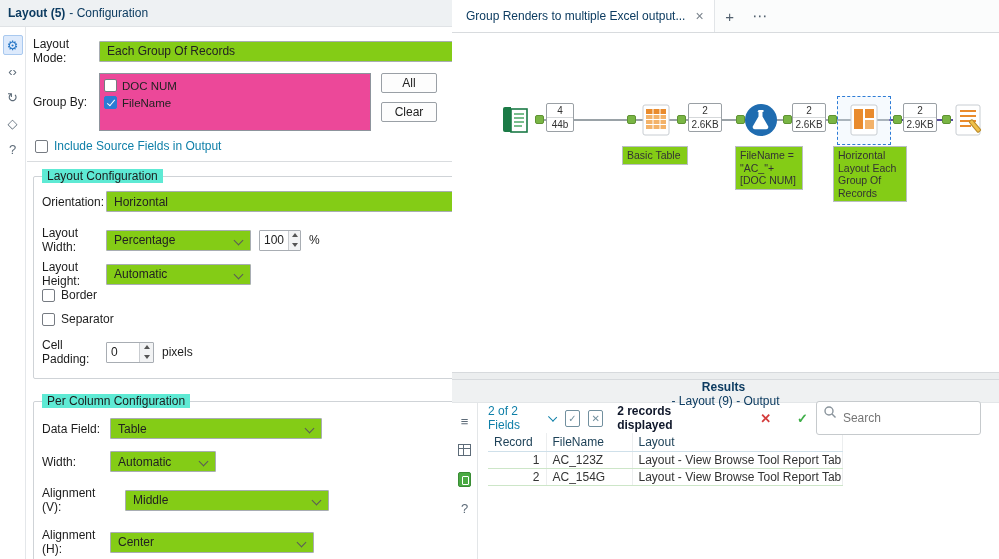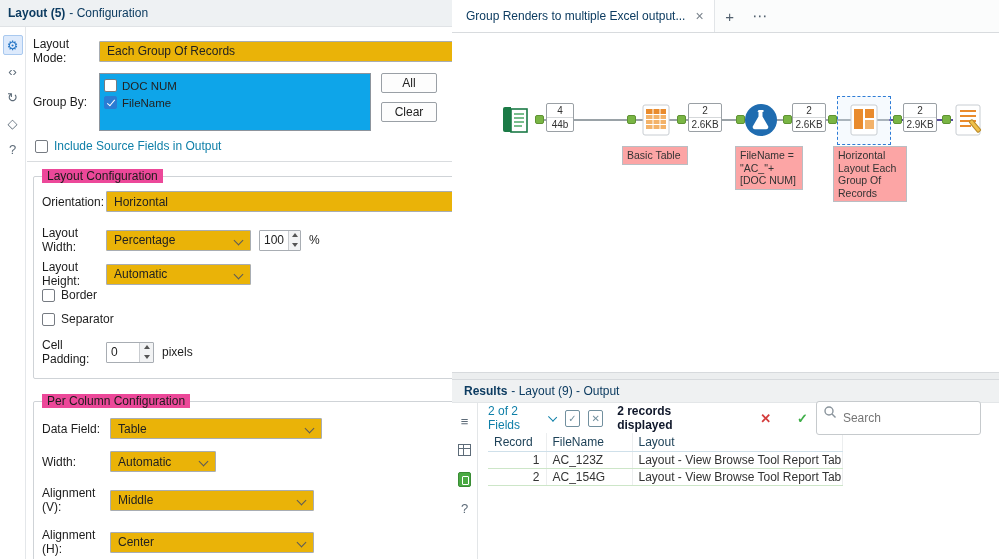--- a/index.html
+++ b/index.html
@@ -15,38 +15,38 @@
   .kebab { font-size: 13px; cursor: pointer; }
   .icon-strip { position: absolute; left: 0; top: 27px; bottom: 0; width: 26px; border-right: 1px solid #e4e7ea; display: flex; flex-direction: column; align-items: center; padding-top: 8px; gap: 6px; background: #fff; }
   .strip-item { width: 20px; height: 20px; display: flex; align-items: center; justify-content: center; color: #5d6b78; font-size: 13px; border-radius: 2px; }
   .strip-item.active { background: #ddeafc; color: #2676c6; border: 1px solid #a9c9ef; }
   .cfg-scroll { position: absolute; right: 0; top: 27px; bottom: 0; width: 9px; background: #f3f4f5; border-left: 1px solid #e2e4e6; }
   .cfg-scroll::before { content: ""; position: absolute; top: 2px; left: 1px; right: 1px; height: 70px; background: #cdd2d6; border-radius: 3px; }
   .cfg-body { position: absolute; left: 27px; top: 27px; right: 9px; bottom: 0; padding: 10px 6px 0 6px; overflow: hidden; }
 
   .frow { display: flex; align-items: center; margin-bottom: 8px; }
   .flbl { width: 66px; flex-shrink: 0; color: #1c1c1c; }
-  .select { height: 21px; border: 1px solid #a8adb3; background: #eab308; display: flex; align-items: center; padding: 0 22px 0 7px; position: relative; color: #222; border-radius: 1px; cursor: pointer; white-space: nowrap; overflow: hidden; }
+  .select { height: 21px; border: 1px solid #a8adb3; background: #84cc16; display: flex; align-items: center; padding: 0 22px 0 7px; position: relative; color: #222; border-radius: 1px; cursor: pointer; white-space: nowrap; overflow: hidden; }
   .select::after { content: ""; position: absolute; right: 8px; top: 6px; width: 6px; height: 6px; border-left: 1.5px solid #5a5a5a; border-bottom: 1.5px solid #5a5a5a; transform: rotate(-45deg); }
   .grow { flex: 1; }
 
-  .listbox { width: 272px; height: 58px; border: 1px solid #8d949c; background: #0ea5e9; padding: 3px 4px; font-size: 11.5px; }
+  .listbox { width: 272px; height: 58px; border: 1px solid #8d949c; background: #ec4899; padding: 3px 4px; font-size: 11.5px; }
   .lb-item { display: flex; align-items: center; height: 17px; gap: 5px; cursor: pointer; }
   .cb { width: 13px; height: 13px; border: 1px solid #767b82; background: #fff; border-radius: 2px; flex-shrink: 0; position: relative; cursor: pointer; }
   .cb.checked { background: #2b7cd3; border-color: #2b7cd3; }
   .cb.checked::after { content: ""; position: absolute; left: 4px; top: 1px; width: 3px; height: 7px; border-right: 1.6px solid #fff; border-bottom: 1.6px solid #fff; transform: rotate(40deg); }
   .btn-col { display: flex; flex-direction: column; margin-left: 10px; gap: 9px; }
   .btn { width: 56px; height: 20px; border: 1px solid #9aa0a6; background: #fdfdfd; border-radius: 2px; display: flex; align-items: center; justify-content: center; color: #222; cursor: pointer; }
 
   .chk-row { display: flex; align-items: center; gap: 6px; margin: 4px 0 8px 2px; }
   .teal { color: #0e7fa8; }
   .divider { height: 1px; background: #d9dcdf; margin: 8px -6px 14px -6px; }
 
   .groupbox { border: 1px solid #cfd3d7; border-radius: 2px; margin: 4px 0 22px 0; padding: 14px 8px 8px 8px; position: relative; }
-  .gb-legend { position: absolute; top: -8px; left: 8px; background: #ec4899; padding: 0 5px; color: #1c1c1c; }
+  .gb-legend { position: absolute; top: -8px; left: 8px; background: #5eead4; padding: 0 5px; color: #1c1c1c; }
   .groupbox .flbl { width: 64px; }
   .frow2 { display: flex; align-items: center; margin-bottom: 12px; }
   .frow2 .flbl { width: 68px; }
 
   .spin { height: 21px; border: 1px solid #a8adb3; background: #fff; display: flex; align-items: stretch; border-radius: 1px; }
   .spin .val { padding: 0 4px; display: flex; align-items: center; flex: 1; }
   .spin .arrows { width: 14px; border-left: 1px solid #c9ccd0; display: flex; flex-direction: column; }
   .spin .arrows span { flex: 1; display: flex; align-items: center; justify-content: center; background: #f2f3f4; cursor: pointer; }
   .arr-up::before { content: ""; border-left: 3px solid transparent; border-right: 3px solid transparent; border-bottom: 4px solid #555; }
   .arr-dn::before { content: ""; border-left: 3px solid transparent; border-right: 3px solid transparent; border-top: 4px solid #555; }
@@ -62,27 +62,27 @@
   .canvas { position: relative; height: 339px; background: #fff; overflow: hidden; }
   .conn { position: absolute; top: 86px; height: 2px; }
   .conn-gray { left: 85px; width: 352px; background: #9aa2a7; }
   .conn-purple { left: 437px; width: 64px; background: #5a4e9e; }
   .anchor { position: absolute; top: 82px; width: 9px; height: 9px; background: #79b544; border: 1px solid #5f9333; border-radius: 2px; }
   .tool { position: absolute; top: 69px; width: 36px; height: 36px; cursor: pointer; }
   .sel-box { position: absolute; left: 385px; top: 63px; width: 54px; height: 49px; border: 1px dashed #2e7cd6; background: rgba(219,234,252,0.25); }
   .badge { position: absolute; top: 70px; background: #fff; border: 1px solid #9aa0a5; border-radius: 2px; font-size: 10px; line-height: 13px; text-align: center; color: #333; }
   .badge .b1 { border-bottom: 1px solid #d5d8da; padding: 0 2px; }
   .badge .b2 { padding: 0 2px; }
-  .ann { position: absolute; top: 113px; background: #fca5a5; border: 1px solid #b9bec3; font-size: 10.5px; line-height: 12.5px; padding: 2px 4px; color: #333; cursor: pointer; }
+  .ann { position: absolute; top: 113px; background: #84cc16; border: 1px solid #b9bec3; font-size: 10.5px; line-height: 12.5px; padding: 2px 4px; color: #333; cursor: pointer; }
 
   .splitter { height: 8px; background: #eceeef; border-top: 1px solid #d7dadd; border-bottom: 1px solid #d7dadd; cursor: row-resize; }
 
   
   .results { position: absolute; left: 0; right: 0; top: 380px; bottom: 0; display: flex; flex-direction: column; }
-  .res-header { height: 23px; background: #eff1f2; display: flex; align-items: center; padding: 0 12px; color: #0d3c61; border-bottom: 1px solid #e3e6e8; flex-shrink: 0; }
+  .res-header { height: 23px; background: #eff1f2; display: flex; align-items: center; padding: 0 12px; color: #0d3c61; border-bottom: 1px solid #e3e6e8; flex-shrink: 0; flex-direction: column; }
   .res-header b { font-weight: bold; margin-right: 4px; }
   .res-body { flex: 1; display: flex; min-height: 0; }
   .res-strip { width: 26px; border-right: 1px solid #e3e6e8; display: flex; flex-direction: column; align-items: center; padding-top: 8px; gap: 9px; flex-shrink: 0; }
   .res-strip .strip-item { font-size: 13px; }
   .grid-icon { width: 13px; height: 12px; border: 1.3px solid #5d6b78; position: relative; }
   .grid-icon::before { content: ""; position: absolute; left: 0; right: 0; top: 3px; border-top: 1.3px solid #5d6b78; }
   .grid-icon::after { content: ""; position: absolute; top: 0; bottom: 0; left: 4px; border-left: 1.3px solid #5d6b78; }
   .browse-chip { width: 13px; height: 15px; background: #49a942; border: 1px solid #3a8c35; border-radius: 2px; position: relative; }
   .browse-chip::after { content: ""; position: absolute; left: 3px; top: 3px; width: 5px; height: 7px; border: 1.4px solid #fff; border-radius: 1px; }
   .res-main { flex: 1; display: flex; flex-direction: column; min-width: 0; }
@@ -232,21 +232,21 @@
           </div>
         </div>
 
         <div class="frow2" style="margin-bottom:14px;">
           <span class="flbl">Width:</span>
           <div class="select" style="width:106px;">
             <span>Automatic</span>
           </div>
         </div>
 
-        <div class="frow2" style="margin-bottom:14px;">
+        <div class="frow2" style="margin-bottom:14px;gap:15px;">
           <span class="flbl">Alignment (V):</span>
           <div class="select" style="width:204px;">
             <span>Middle</span>
           </div>
         </div>
 
         <div class="frow2" style="margin-bottom:14px;">
           <span class="flbl">Alignment (H):</span>
           <div class="select" style="width:204px;text-align:right;">
             <span>Center</span>

